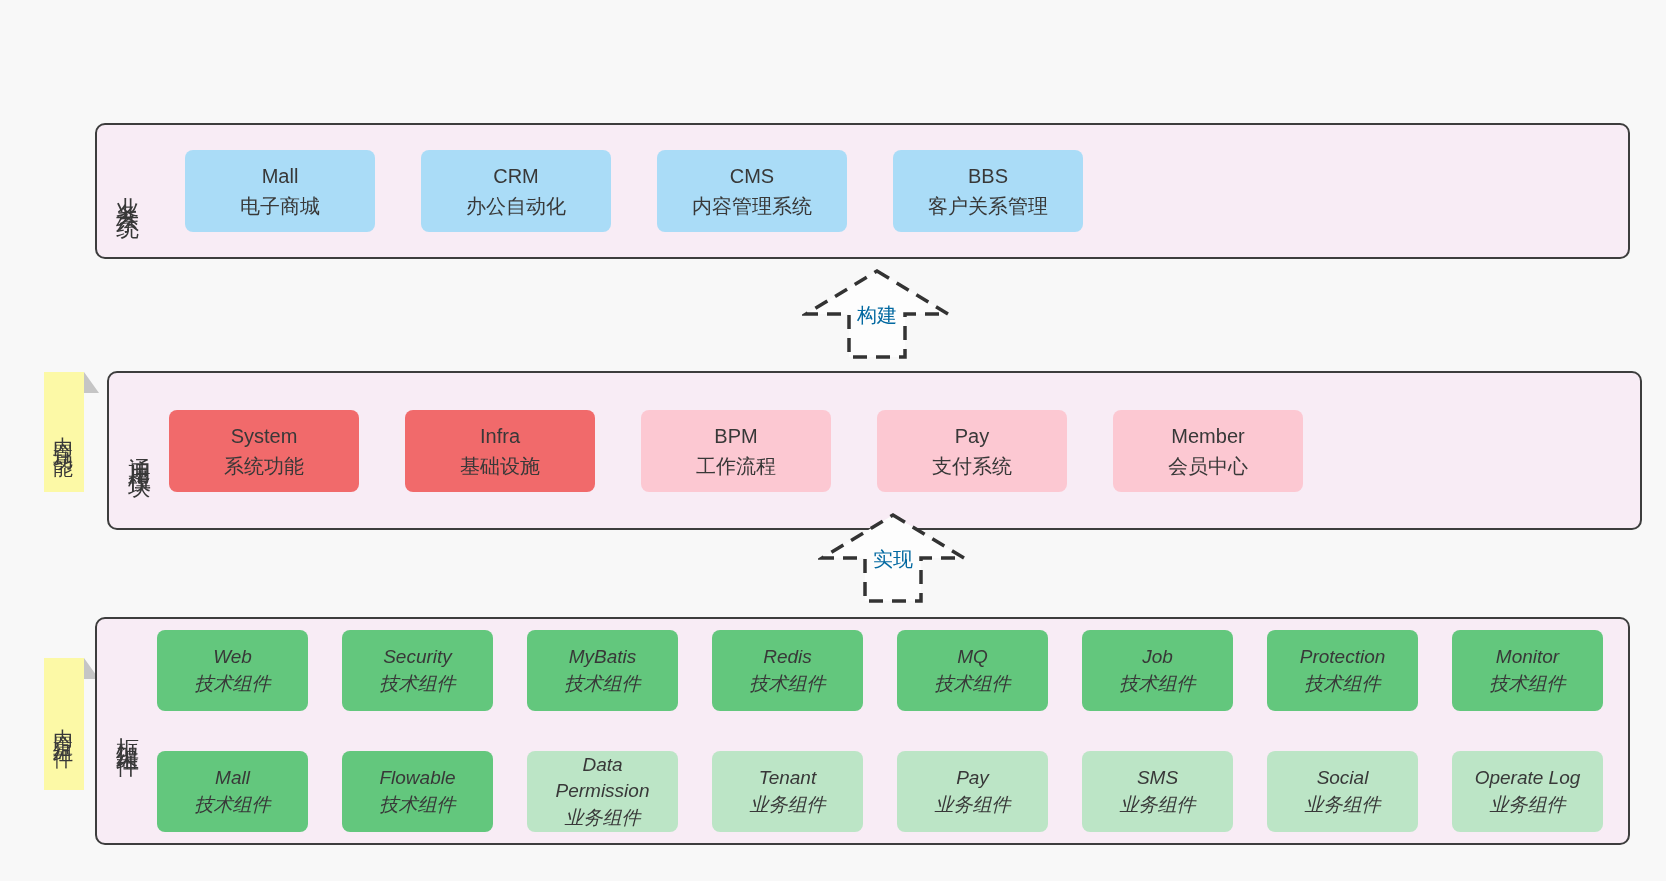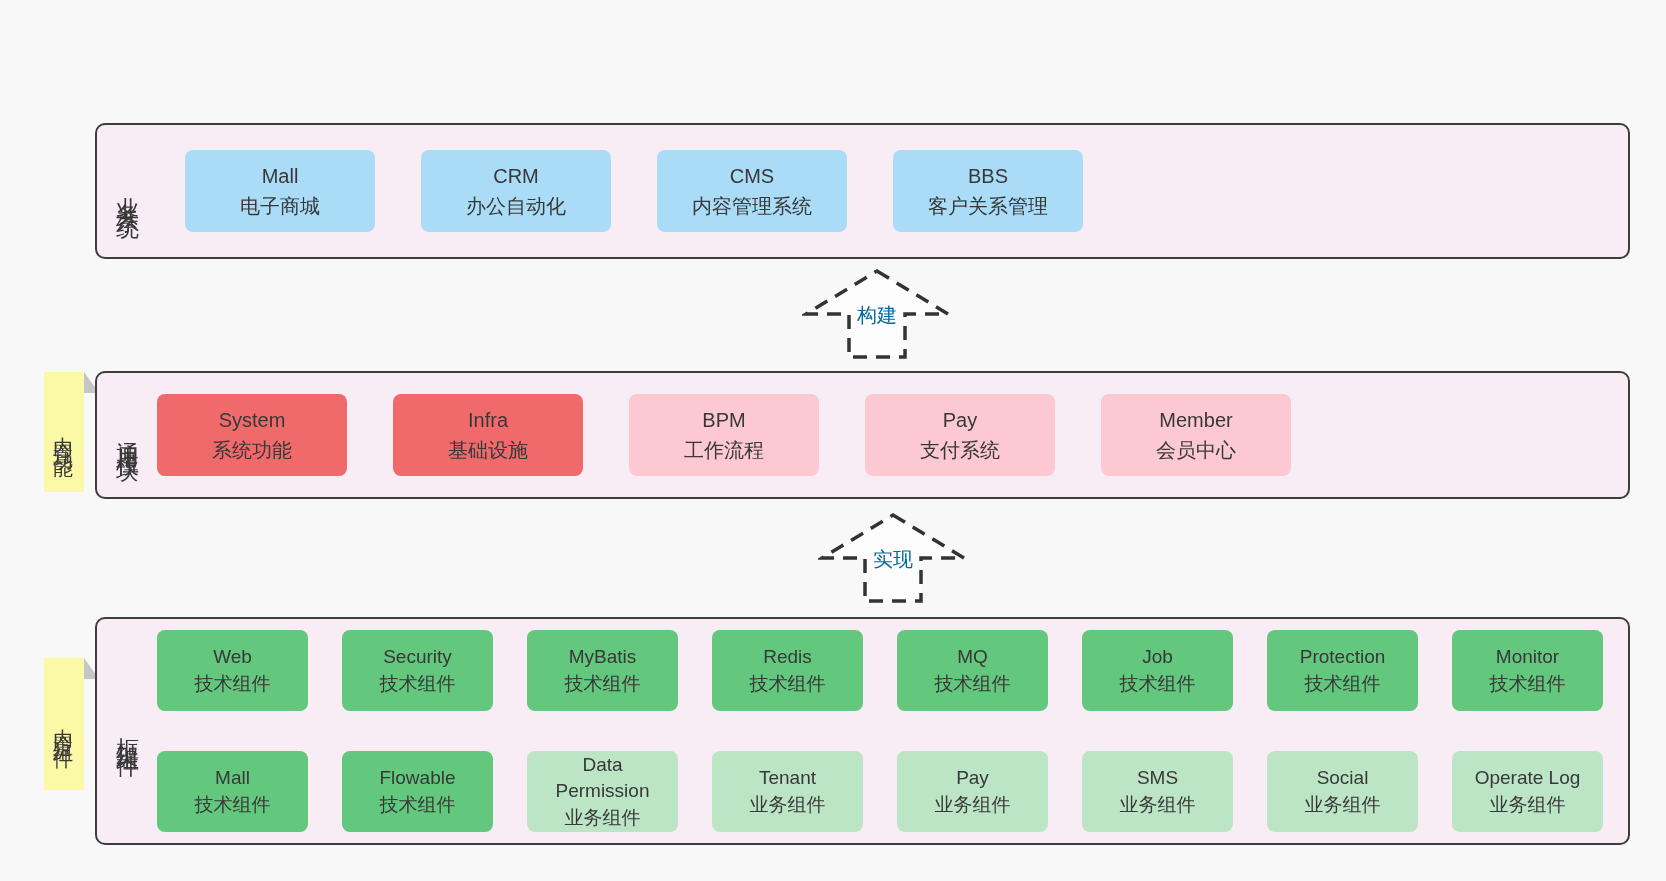--- a/index.html
+++ b/index.html
@@ -15,36 +15,36 @@
     position: absolute;
     left: 95px;
     width: 1535px;
     background: var(--panel-bg, #f8ecf5);
     border: 2.5px solid var(--panel-border, #3d3d3d);
     border-radius: 10px;
     display: flex;
     align-items: center;
   }
   .panel-business  { top: 123px; height: 136px; gap: 28px; }
-  .panel-modules   { top: 371px; height: 128px; }
+  .panel-modules   { top: 371px; height: 159px; margin-left: 12px; }
   .panel-framework { top: 617px; height: 228px; }
 
   .panel-label {
     writing-mode: vertical-rl;
     text-orientation: upright;
     font-size: 23px;
     letter-spacing: 6px;
     color: var(--ink, #383838);
     margin-left: 16px;
     margin-right: 13px;
     text-align: center;
   }
 
   .row6 { display: flex; gap: 46px; }
-  .rows8 { display: flex; flex-direction: column; gap: 40px; }
+  .rows8 { display: flex; flex-direction: column; gap: 40px; font-style: italic; }
   .row8 { display: flex; gap: 34px; }
 
   .box {
     border-radius: 8px;
     display: flex;
     flex-direction: column;
     align-items: center;
     justify-content: center;
     text-align: center;
     line-height: 1.5;

